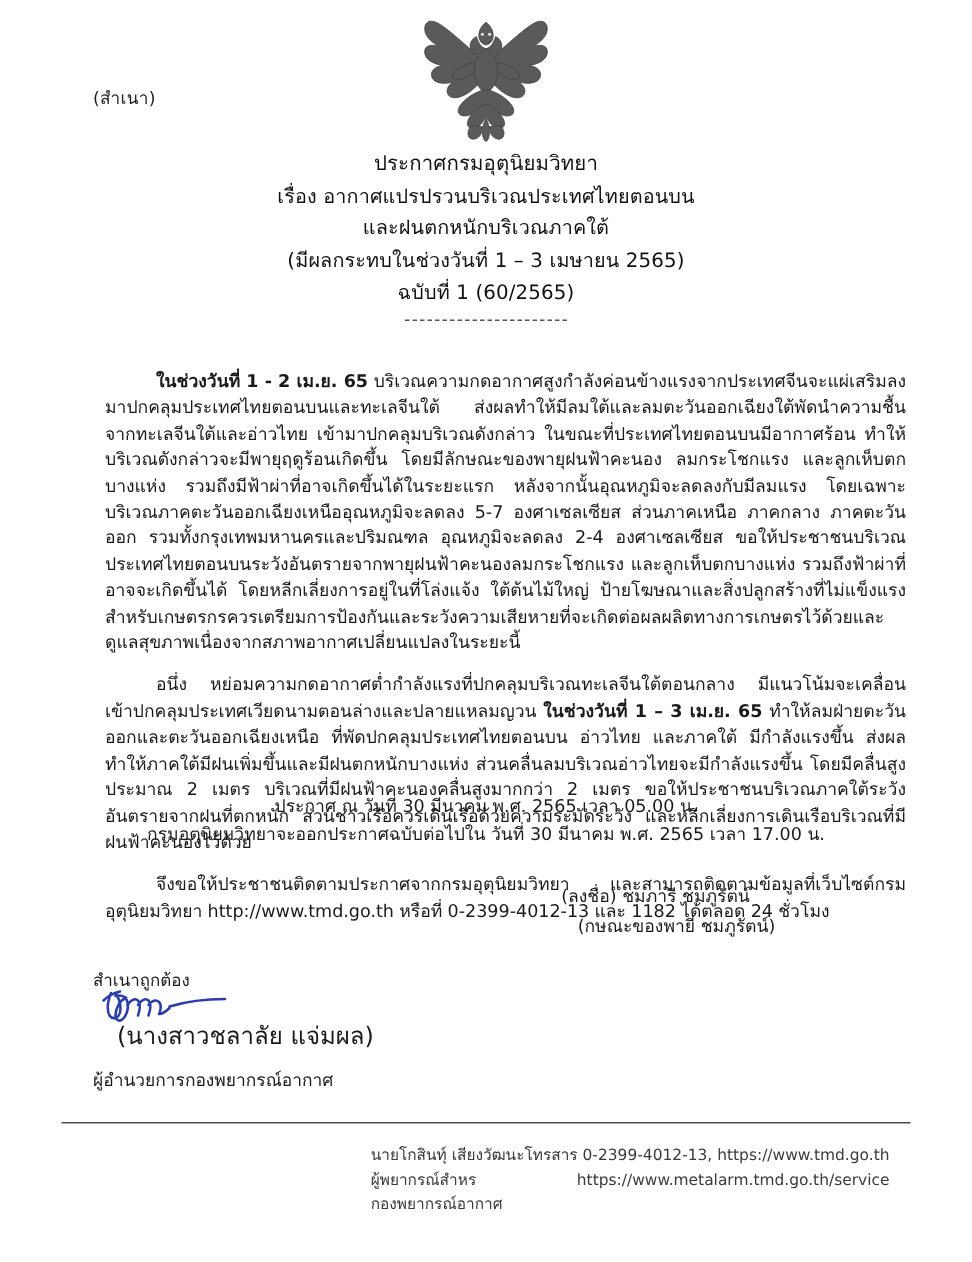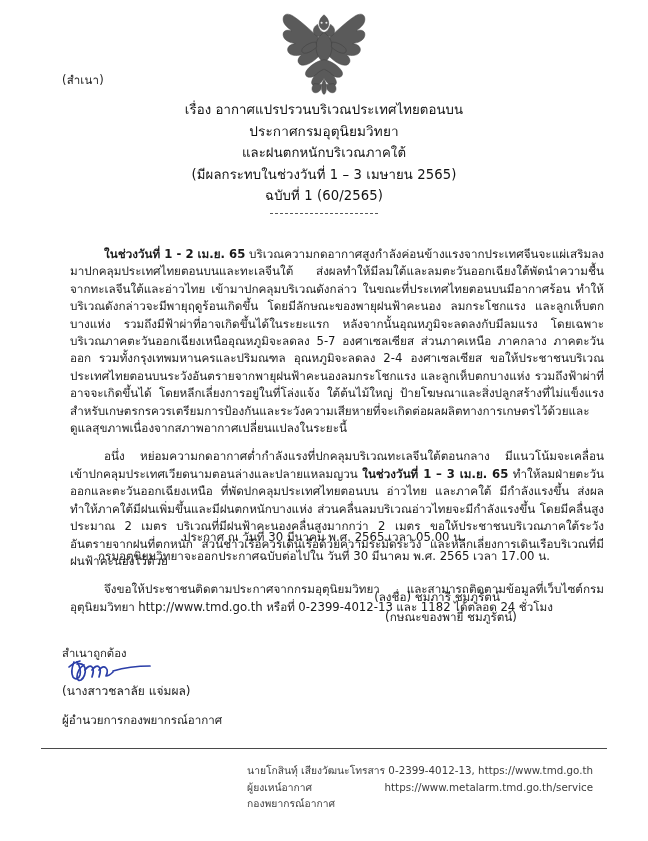--- a/index.html
+++ b/index.html
@@ -20,21 +20,21 @@
     width: 648px;
     height: 841px;
     box-sizing: border-box;
     padding: 0;
   }
 
   
   .copy-mark {
     position: absolute;
     left: 62px;
-    top: 71px;
+    top: 56px;
     font-size: 11.5px;
     color: #1f1f1f;
     letter-spacing: .2px;
   }
 
   
   .emblem-wrap {
     position: absolute;
     left: 0;
     right: 0;
@@ -136,24 +136,25 @@
     color: #1a1a1a;
   }
   .ink-sig {
     position: relative;
     height: 26px;
     margin-top: -3px;
     margin-left: 4px;
   }
   .ink-sig svg { display: block; }
   .certify-name {
-    font-size: 12px;
+    font-size: 16px;
     line-height: 16px;
     color: #1a1a1a;
     margin-top: -1px;
+    margin-left: 16px;
   }
   .certify-role {
     font-size: 11.6px;
     line-height: 16px;
     color: #1a1a1a;
     margin-top: 13px;
   }
 
   
   .footer-rule {
@@ -219,22 +220,22 @@
         <path d="M60 86 C57 92 56 98 58 103 C59 106 61 106 62 103 C64 98 63 92 60 86 Z"></path>
       </g>
       <g fill="#ffffff" opacity="0.85">
         <circle cx="57" cy="16" r="1.3"></circle>
           <circle cx="63" cy="16" r="1.3"></circle>
       </g>
     </svg>
   </div>
 
   <div class="title-block">
+    <div class="title-line t1">ประกาศกรมอุตุนิยมวิทยา</div>
     <div class="title-line">เรื่อง อากาศแปรปรวนบริเวณประเทศไทยตอนบน</div>
-    <div class="title-line t1">ประกาศกรมอุตุนิยมวิทยา</div>
     <div class="title-line">และฝนตกหนักบริเวณภาคใต้</div>
     <div class="title-line">(มีผลกระทบในช่วงวันที่ 1 – 3 เมษายน 2565)</div>
     <div class="title-line">ฉบับที่ 1 (60/2565)</div>
     <div class="rule-dash"></div>
   </div>
 
   <div class="body-block">
     <p class="para"><span class="bold">ในช่วงวันที่ 1 - 2 เม.ย. 65</span><span> บริเวณความกดอากาศสูงกำลังค่อนข้างแรงจากประเทศจีนจะแผ่เสริมลงมาปกคลุมประเทศไทยตอนบนและทะเลจีนใต้ ส่งผลทำให้มีลมใต้และลมตะวันออกเฉียงใต้พัดนำความชื้นจากทะเลจีนใต้และอ่าวไทย เข้ามาปกคลุมบริเวณดังกล่าว ในขณะที่ประเทศไทยตอนบนมีอากาศร้อน ทำให้บริเวณดังกล่าวจะมีพายุฤดูร้อนเกิดขึ้น โดยมีลักษณะของพายุฝนฟ้าคะนอง ลมกระโชกแรง และลูกเห็บตกบางแห่ง รวมถึงมีฟ้าผ่าที่อาจเกิดขึ้นได้ในระยะแรก หลังจากนั้นอุณหภูมิจะลดลงกับมีลมแรง โดยเฉพาะบริเวณภาคตะวันออกเฉียงเหนืออุณหภูมิจะลดลง 5-7 องศาเซลเซียส ส่วนภาคเหนือ ภาคกลาง ภาคตะวันออก รวมทั้งกรุงเทพมหานครและปริมณฑล อุณหภูมิจะลดลง 2-4 องศาเซลเซียส ขอให้ประชาชนบริเวณประเทศไทยตอนบนระวังอันตรายจากพายุฝนฟ้าคะนองลมกระโชกแรง และลูกเห็บตกบางแห่ง รวมถึงฟ้าผ่าที่อาจจะเกิดขึ้นได้ โดยหลีกเลี่ยงการอยู่ในที่โล่งแจ้ง ใต้ต้นไม้ใหญ่ ป้ายโฆษณาและสิ่งปลูกสร้างที่ไม่แข็งแรง สำหรับเกษตรกรควรเตรียมการป้องกันและระวังความเสียหายที่จะเกิดต่อผลผลิตทางการเกษตรไว้ด้วยและดูแลสุขภาพเนื่องจากสภาพอากาศเปลี่ยนแปลงในระยะนี้</span></p>
     <p class="para"><span>อนึ่ง หย่อมความกดอากาศต่ำกำลังแรงที่ปกคลุมบริเวณทะเลจีนใต้ตอนกลาง มีแนวโน้มจะเคลื่อนเข้าปกคลุมประเทศเวียดนามตอนล่างและปลายแหลมญวน </span><span class="bold">ในช่วงวันที่ 1 – 3 เม.ย. 65</span><span> ทำให้ลมฝ่ายตะวันออกและตะวันออกเฉียงเหนือ ที่พัดปกคลุมประเทศไทยตอนบน อ่าวไทย และภาคใต้ มีกำลังแรงขึ้น ส่งผลทำให้ภาคใต้มีฝนเพิ่มขึ้นและมีฝนตกหนักบางแห่ง ส่วนคลื่นลมบริเวณอ่าวไทยจะมีกำลังแรงขึ้น โดยมีคลื่นสูงประมาณ 2 เมตร บริเวณที่มีฝนฟ้าคะนองคลื่นสูงมากกว่า 2 เมตร ขอให้ประชาชนบริเวณภาคใต้ระวังอันตรายจากฝนที่ตกหนัก ส่วนชาวเรือควรเดินเรือด้วยความระมัดระวัง และหลีกเลี่ยงการเดินเรือบริเวณที่มีฝนฟ้าคะนองไว้ด้วย</span></p>
     <p class="para">จึงขอให้ประชาชนติดตามประกาศจากกรมอุตุนิยมวิทยา และสามารถติดตามข้อมูลที่เว็บไซต์กรมอุตุนิยมวิทยา http://www.tmd.go.th หรือที่ 0-2399-4012-13 และ 1182 ได้ตลอด 24 ชั่วโมง</p>
@@ -266,21 +267,21 @@
       </svg>
     </div>
     <div class="certify-name">(นางสาวชลาลัย แจ่มผล)</div>
     <div class="certify-role">ผู้อำนวยการกองพยากรณ์อากาศ</div>
   </div>
 
   <div class="footer-rule"></div>
   <div class="footer">
     <div class="footer-left">
       <div>นายโกสินทุ์  เสียงวัฒนะ</div>
-      <div>ผู้ยงเหน์อากาศ</div>
+      <div>ผู้พยากรณ์สำหร</div>
       <div>กองพยากรณ์อากาศ</div>
     </div>
     <div class="footer-right">
       <div>โทรสาร 0-2399-4012-13, https://www.tmd.go.th</div>
       <div class="fr2">https://www.metalarm.tmd.go.th/service</div>
     </div>
   </div>
 
 </div>
 

